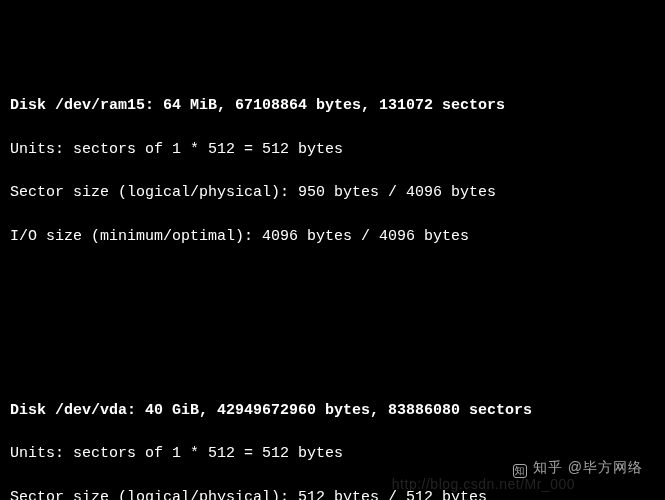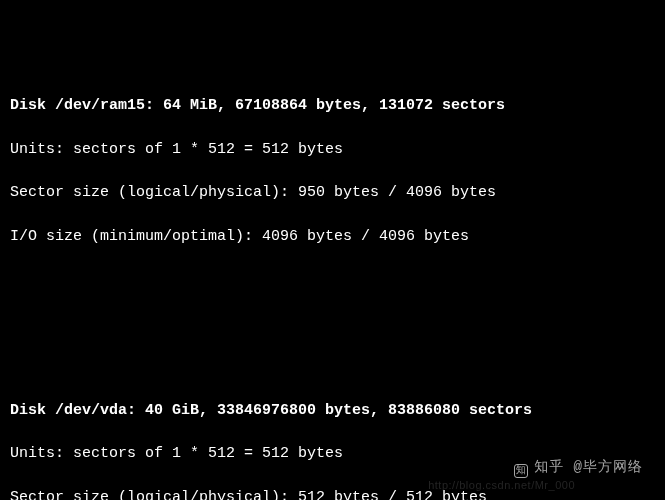--- a/index.html
+++ b/index.html
@@ -17,31 +17,31 @@
       white-space: pre;
       font-weight: 500;
     }
     .line { white-space: pre; }
     .bold { font-weight: 700; }
     .watermark-cn {
       position: absolute;
       right: 22px;
       bottom: 22px;
       color: rgba(220,220,220,0.75);
-      font-family: Liberation Mono, monospace;
+      font-family: Liberation Sans, sans-serif;
       font-size: 14px;
       letter-spacing: 1px;
     }
     .watermark-url {
       position: absolute;
       right: 90px;
       bottom: 6px;
       color: rgba(140,140,140,0.25);
       font-family: sans-serif;
-      font-size: 11px;
+      font-size: 14px;
       letter-spacing: 0.5px;
     }
     .wm-icon {
       display: inline-block;
       width: 14px; height: 14px;
       border: 1.5px solid rgba(220,220,220,0.75);
       border-radius: 3px;
       vertical-align: -2px;
       margin-right: 6px;
       font-size: 10px;
@@ -56,21 +56,21 @@
 
 
 <div class="line bold">Disk /dev/ram15: 64 MiB, 67108864 bytes, 131072 sectors</div>
 <div class="line">Units: sectors of 1 * 512 = 512 bytes</div>
 <div class="line">Sector size (logical/physical): 950 bytes / 4096 bytes</div>
 <div class="line">I/O size (minimum/optimal): 4096 bytes / 4096 bytes</div>
 
 <div class="blank"></div>
 <div class="blank"></div>
 
-<div class="line bold">Disk /dev/vda: 40 GiB, 33846976800 bytes, 83886080 sectors</div>
+<div class="line bold">Disk /dev/vda: 40 GiB, 42949672960 bytes, 83886080 sectors</div>
 <div class="line">Units: sectors of 1 * 512 = 512 bytes</div>
 <div class="line">Sector size (logical/physical): 512 bytes / 512 bytes</div>
 
 
 
 
 
 
 
 

